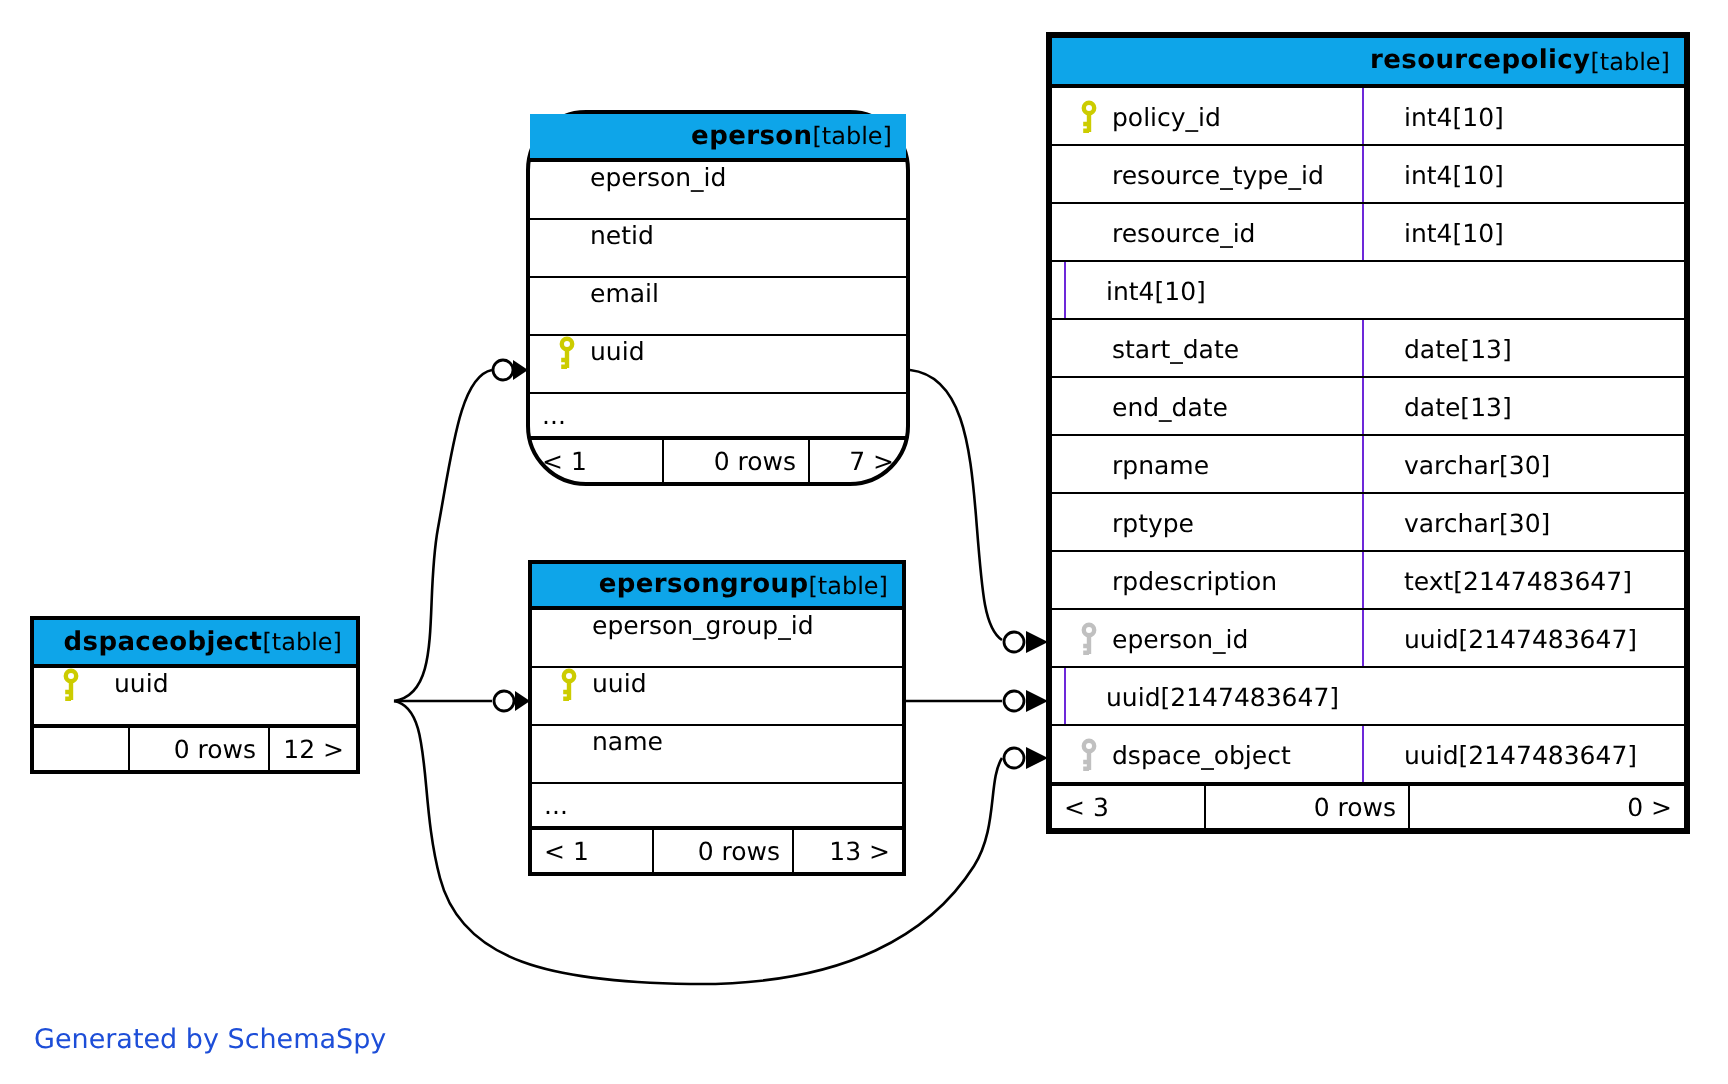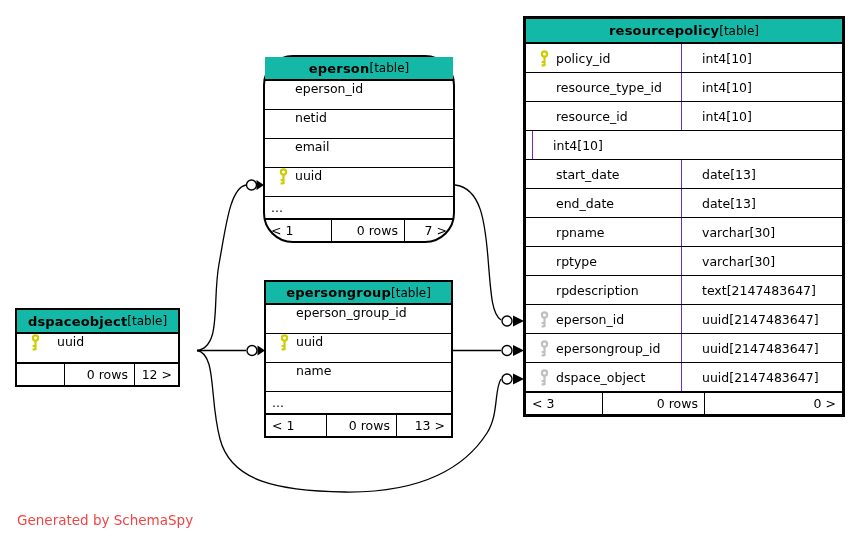--- a/index.html
+++ b/index.html
@@ -4,22 +4,22 @@
 <style>
   html,body { margin:0; padding:0; }
   body {
     width:864px; height:542px; position:relative; background:#ffffff;
     font-family:"DejaVu Sans","Liberation Sans",sans-serif; color:#000;
     overflow:hidden;
   }
   .tbl { position:absolute; border:2px solid #000; background:#fff; box-sizing:border-box; }
   .tbl.focus { border-width:3px; }
   .hdr {
-    display:flex; justify-content:center; align-items:center;
-    background:#14b8a6; border-bottom:2px solid #000; padding:0 7px;
+    display:flex; justify-content:flex-end; align-items:center;
+    background:#0ea5e9; border-bottom:2px solid #000; padding:0 7px;
     box-sizing:border-box;
   }
   .tname { font-weight:bold; font-size:13px; letter-spacing:.2px; }
   .badge { font-size:12px; font-weight:normal; }
   .row {
     display:flex; align-items:flex-start; height:28px; border-bottom:1px solid #000;
     font-size:12.5px; padding-left:6px; box-sizing:content-box;
   }
   .keyslot { flex:0 0 24px; width:24px; display:flex; align-items:center; justify-content:center; }
   .cname { white-space:nowrap; }
@@ -54,21 +54,21 @@
   #t-epersongroup .fcell:nth-child(2){ flex:0 0 70px; }
   #t-resourcepolicy .fcell:nth-child(1){ flex:0 0 77px; }
   #t-resourcepolicy .fcell:nth-child(2){ flex:0 0 102px; }
 
   #rel-lines { position:absolute; left:0; top:0; width:864px; height:542px;
                pointer-events:none; z-index:5; }
   #rel-lines path.rline { fill:none; stroke:#000; stroke-width:1.3px; }
   #rel-lines circle.card { fill:#fff; stroke:#000; stroke-width:1.4px; }
   #rel-lines polygon.arrow { fill:#000; stroke:none; }
 
-  #caption { position:absolute; left:17px; top:512px; font-size:13.5px; color:#ef4444; }
+  #caption { position:absolute; left:17px; top:512px; font-size:13.5px; color:#1d4ed8; }
   .keyicon { display:block; }
 </style>
 </head>
 <body>
 
 <div class="tbl" id="t-dspaceobject">
   <div class="hdr">
     <span class="tname">dspaceobject</span>
     <span class="badge">[table]</span>
   </div>
@@ -249,44 +249,33 @@
             <path d="M5.5 6.6 L5.5 16 M5.5 12 L2.6 12 M5.5 15.4 L2.6 15.4"></path>
           </g>
         </svg>
       </span>
       <span class="cname">eperson_id</span>
     </span>
     <span class="typecell">uuid[2147483647]</span>
   </div>
 
   <div class="row">
+    <span class="typecell">uuid[2147483647]</span>
+  </div>
+
+  <div class="row">
     <span class="namecell">
       <span class="keyslot">
         <svg class="keyicon" width="11" height="17" viewBox="0 0 11 17">
           <g fill="none" stroke-width="2.2" stroke="#c0c0c0">
             <circle cx="5.5" cy="4" r="2.6"></circle>
             <path d="M5.5 6.6 L5.5 16 M5.5 12 L2.6 12 M5.5 15.4 L2.6 15.4"></path>
           </g>
         </svg>
       </span>
-      <span class="cname">epersongroup_id</span>
-    </span>
-    <span class="typecell">uuid[2147483647]</span>
-  </div>
-
-  <div class="row">
-    <span class="namecell">
-      <span class="keyslot">
-        <svg class="keyicon" width="11" height="17" viewBox="0 0 11 17">
-          <g fill="none" stroke-width="2.2" stroke="#c0c0c0">
-            <circle cx="5.5" cy="4" r="2.6"></circle>
-            <path d="M5.5 6.6 L5.5 16 M5.5 12 L2.6 12 M5.5 15.4 L2.6 15.4"></path>
-          </g>
-        </svg>
-      </span>
       <span class="cname">dspace_object</span>
     </span>
     <span class="typecell">uuid[2147483647]</span>
   </div>
 
   <div class="foot">
     <span class="fcell">&lt; 3</span>
     <span class="fcell f-right">0 rows</span>
     <span class="fcell f-right">0 &gt;</span>
   </div>

